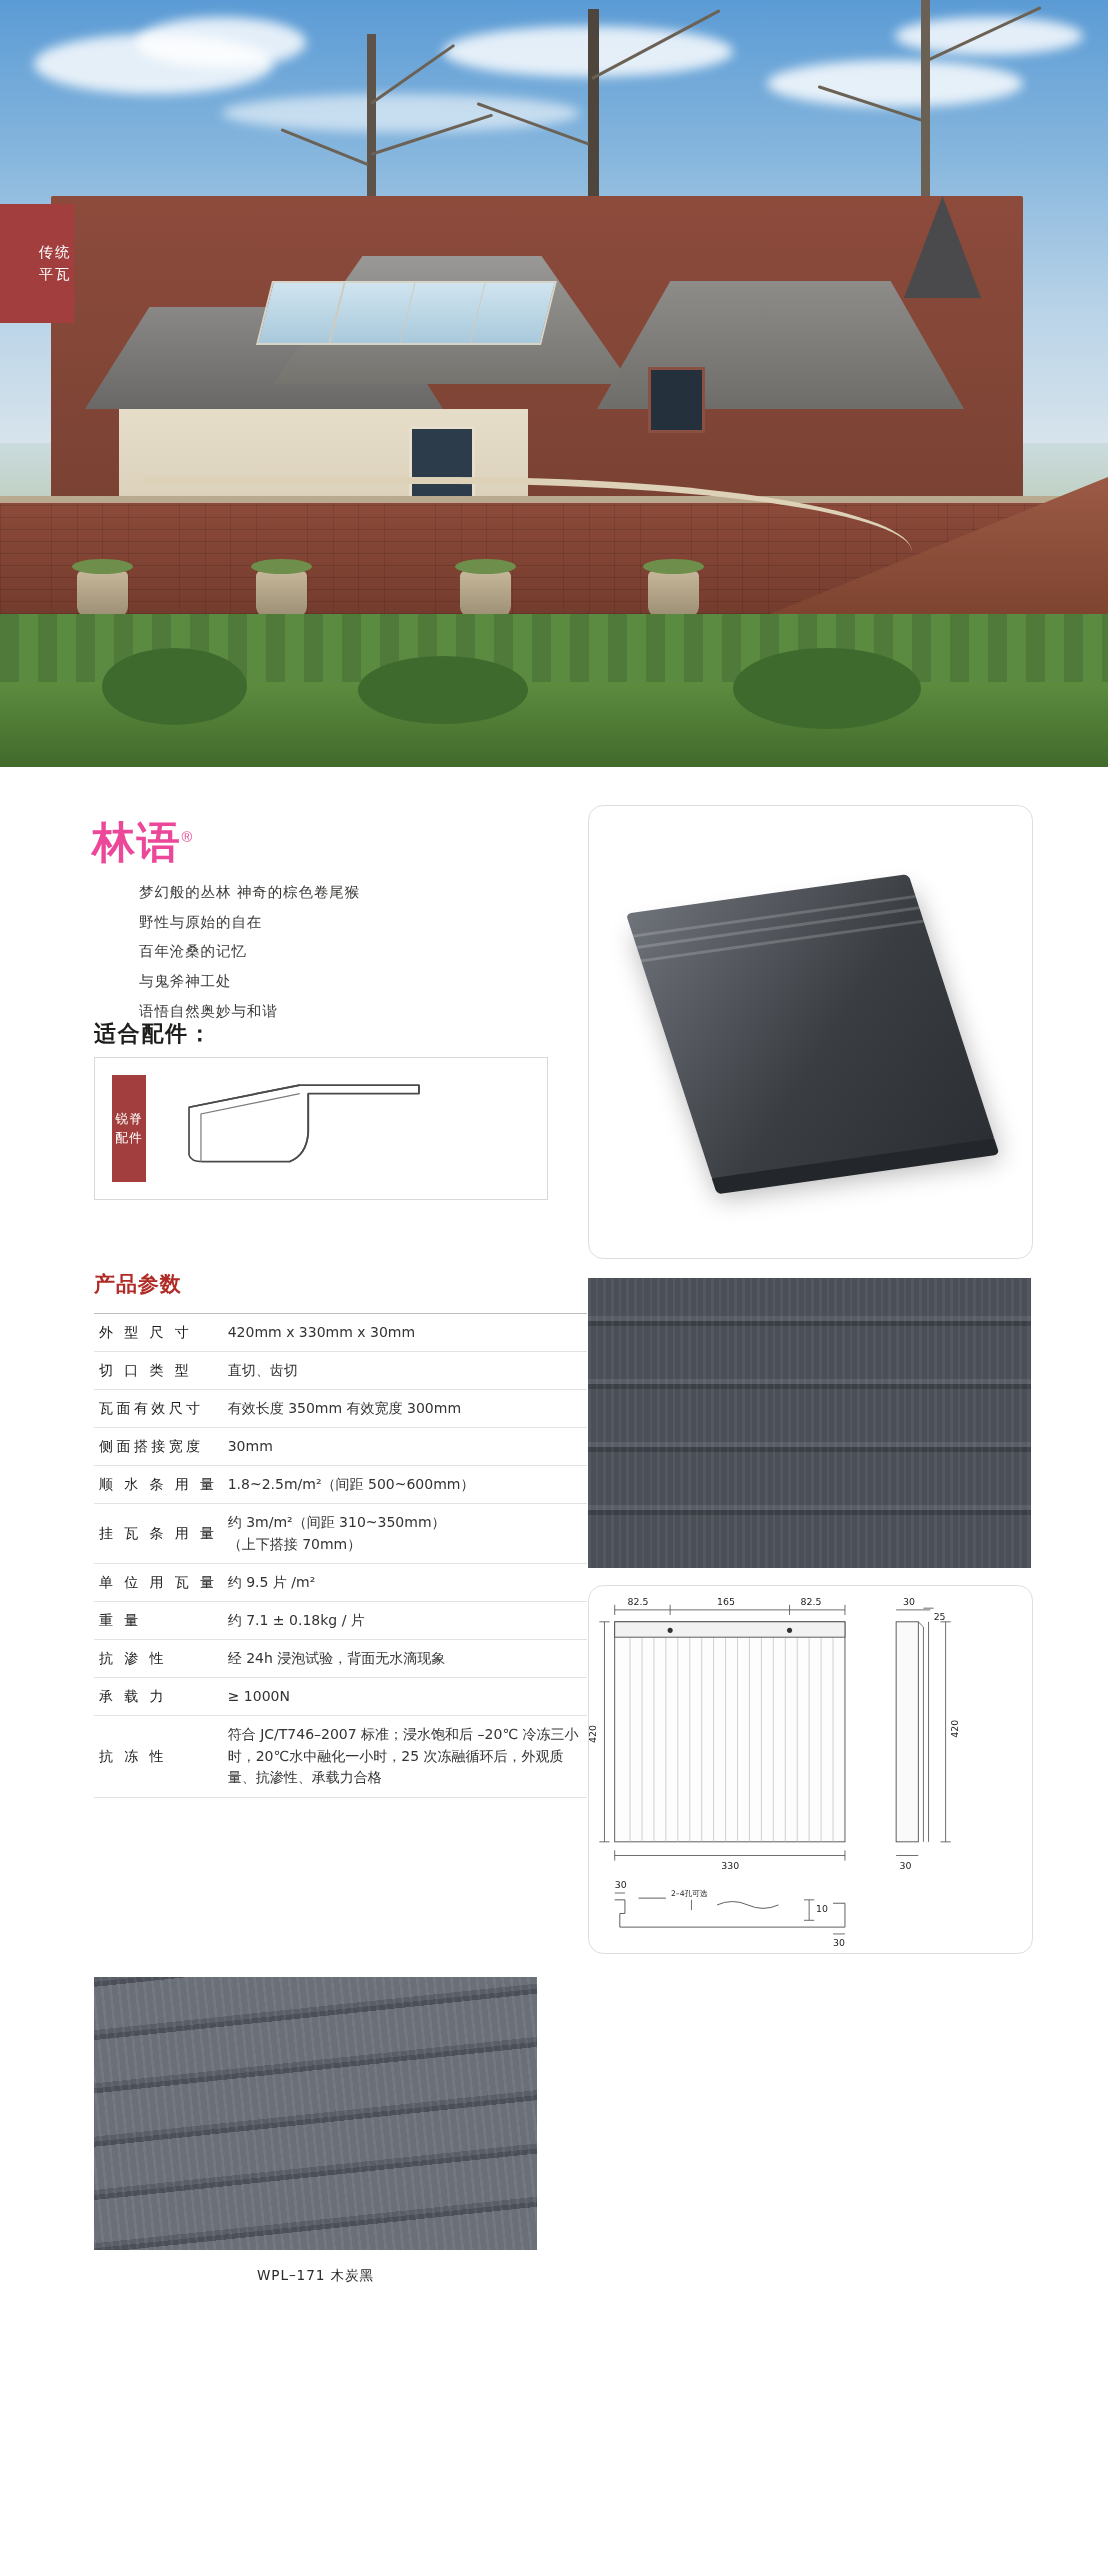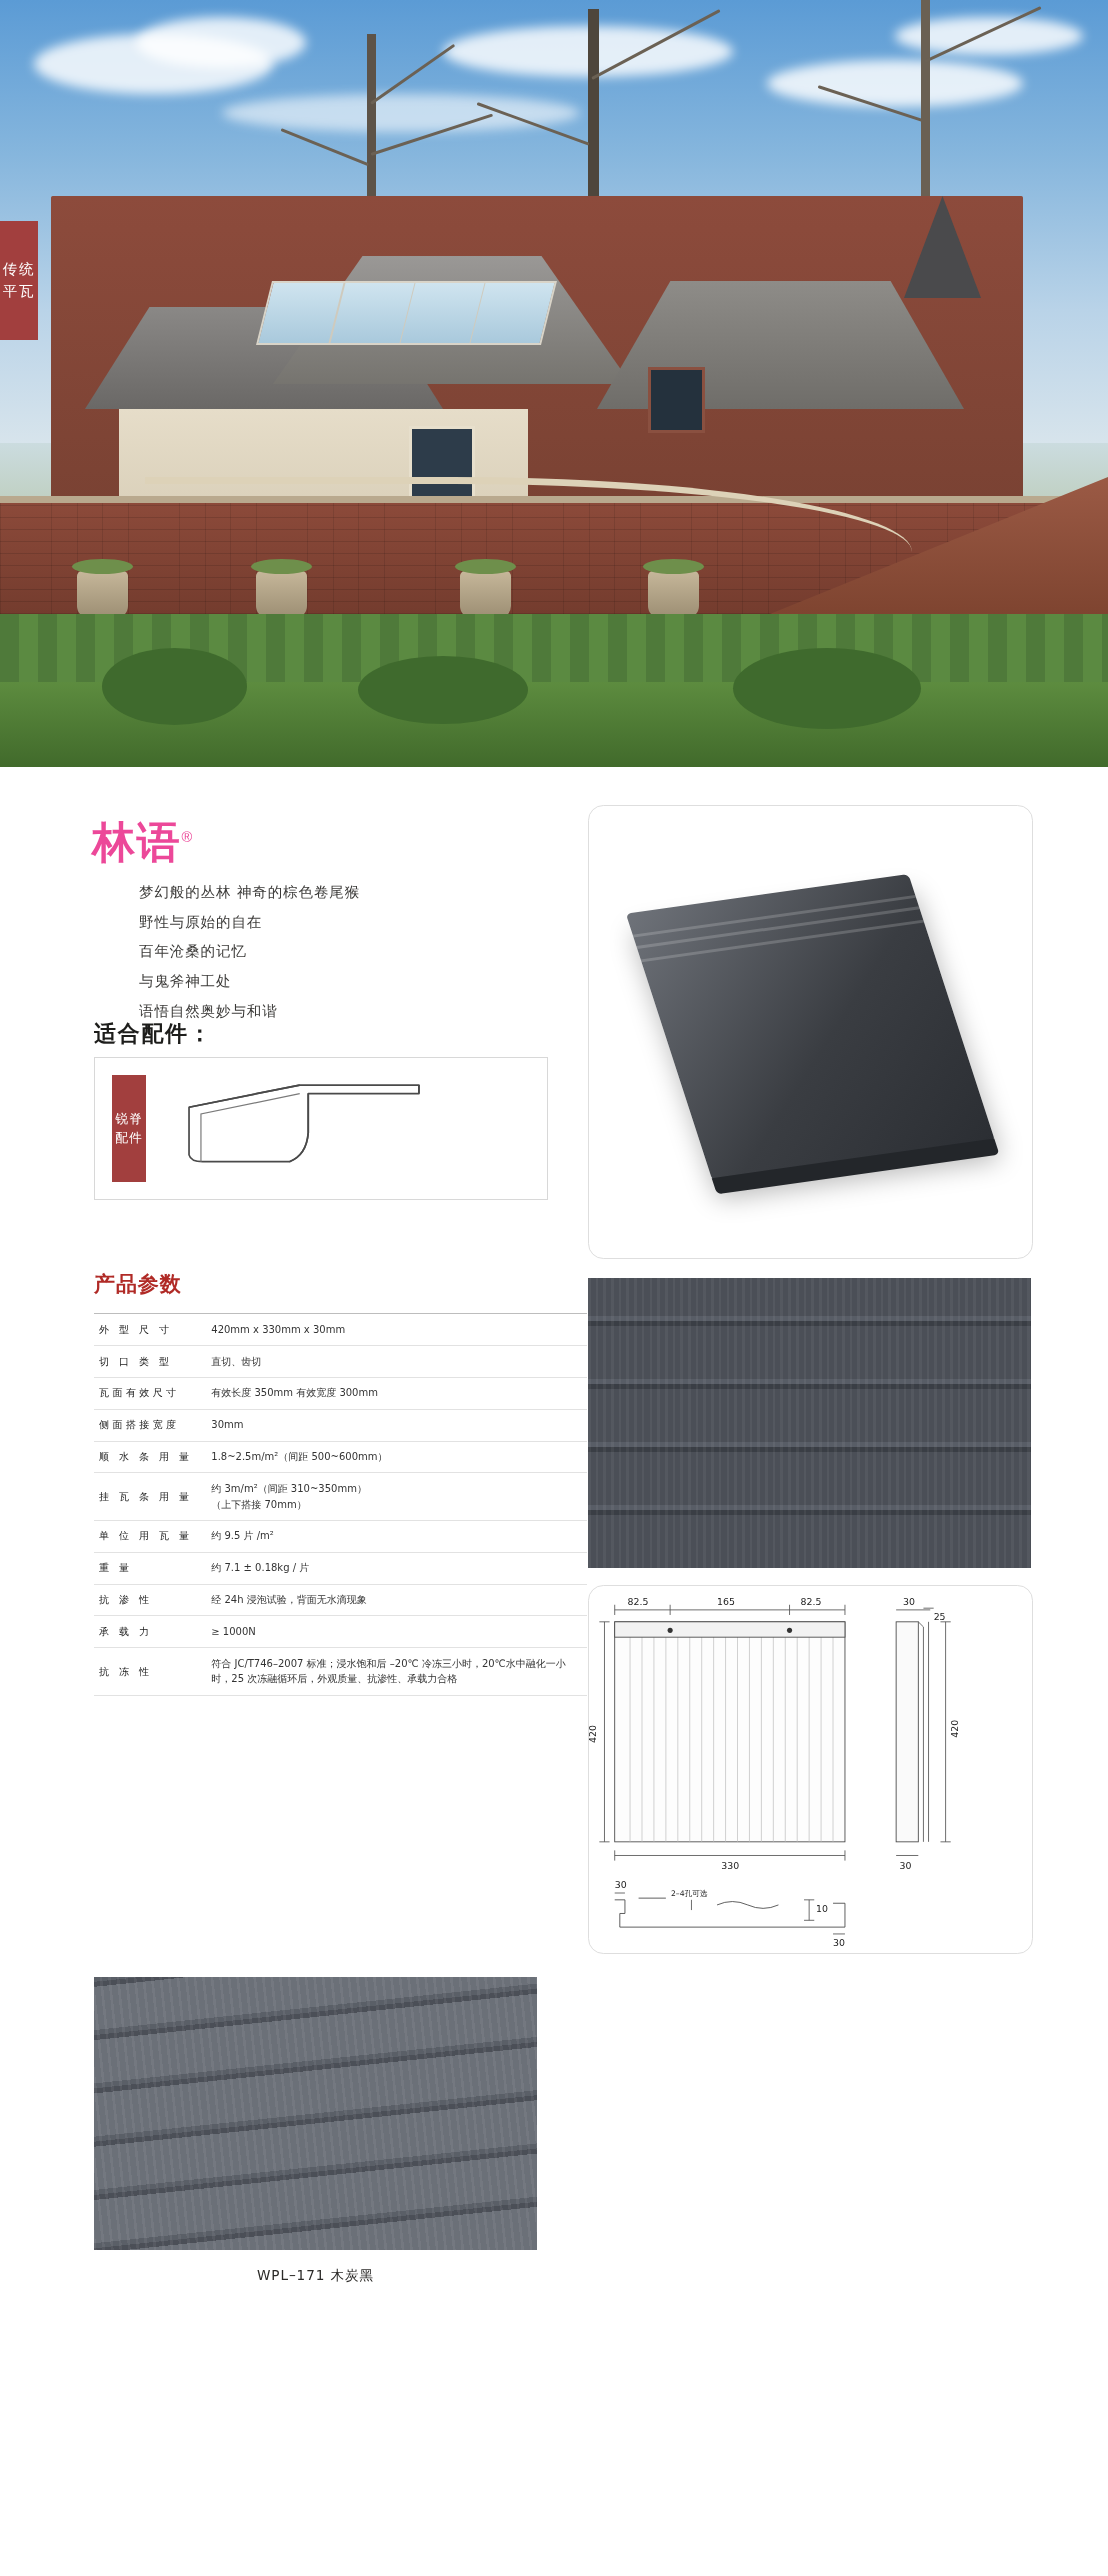--- a/index.html
+++ b/index.html
@@ -105,24 +105,24 @@
     background:repeating-linear-gradient(90deg,#4f7a3a 0 19px,#5b8a41 19px 38px);
   }
   .lawn{
     position:absolute;left:0;top:682px;width:1108px;height:85px;
     background:linear-gradient(#5d8c3f,#416a2b);
   }
   .shrub{position:absolute;border-radius:50%;background:#3f6a2d;}
 
   
   .side-tab{
-    position:absolute;left:0;top:221px;width:38px;height:119px;
+    position:absolute;left:0;top:204px;width:38px;height:119px;
     background:#a23f3e;color:#fff;
     display:flex;align-items:center;justify-content:center;
-    font-size:14.5px;letter-spacing:1.7px;line-height:1.5;text-align:center;
+    font-size:14.5px;letter-spacing:1.7px;line-height:1.5;text-align:center;padding-left:36px;
   }
 
   
   .body-wrap{position:relative;width:1108px;padding:0 0 34px 0;background:#fff;}
 
   .brand{
     position:absolute;left:92px;top:47px;
     font-family:Liberation Sans, sans-serif;
     font-size:43px;color:#ec4899;font-weight:bold;letter-spacing:1.7px;text-align:center;
   }
@@ -149,21 +149,21 @@
   }
   .acc-svg{position:absolute;left:77px;top:15.3px;}
 
   .params-title{
     position:absolute;left:94px;top:503px;
     font-size:21px;font-weight:bold;color:#b02a26;letter-spacing:0.9px;
   }
 
   table.params{
     position:absolute;left:94px;top:546px;width:493px;
-    border-collapse:collapse;font-size:10px;color:#2b2a28;
+    border-collapse:collapse;font-size:14px;color:#2b2a28;
   }
   table.params td{
     border-top:0.9px solid #e2e2e2;border-bottom:0.9px solid #e2e2e2;
     padding:7.7px 5.1px;vertical-align:middle;line-height:1.55;
   }
   table.params tr:first-child td{border-top:0.9px solid #bdbdbd;}
   td.k{width:102px;color:#1b1b1b;letter-spacing:3.4px;white-space:nowrap;}
   td.v{padding-left:15.3px;color:#333;}
 
   

